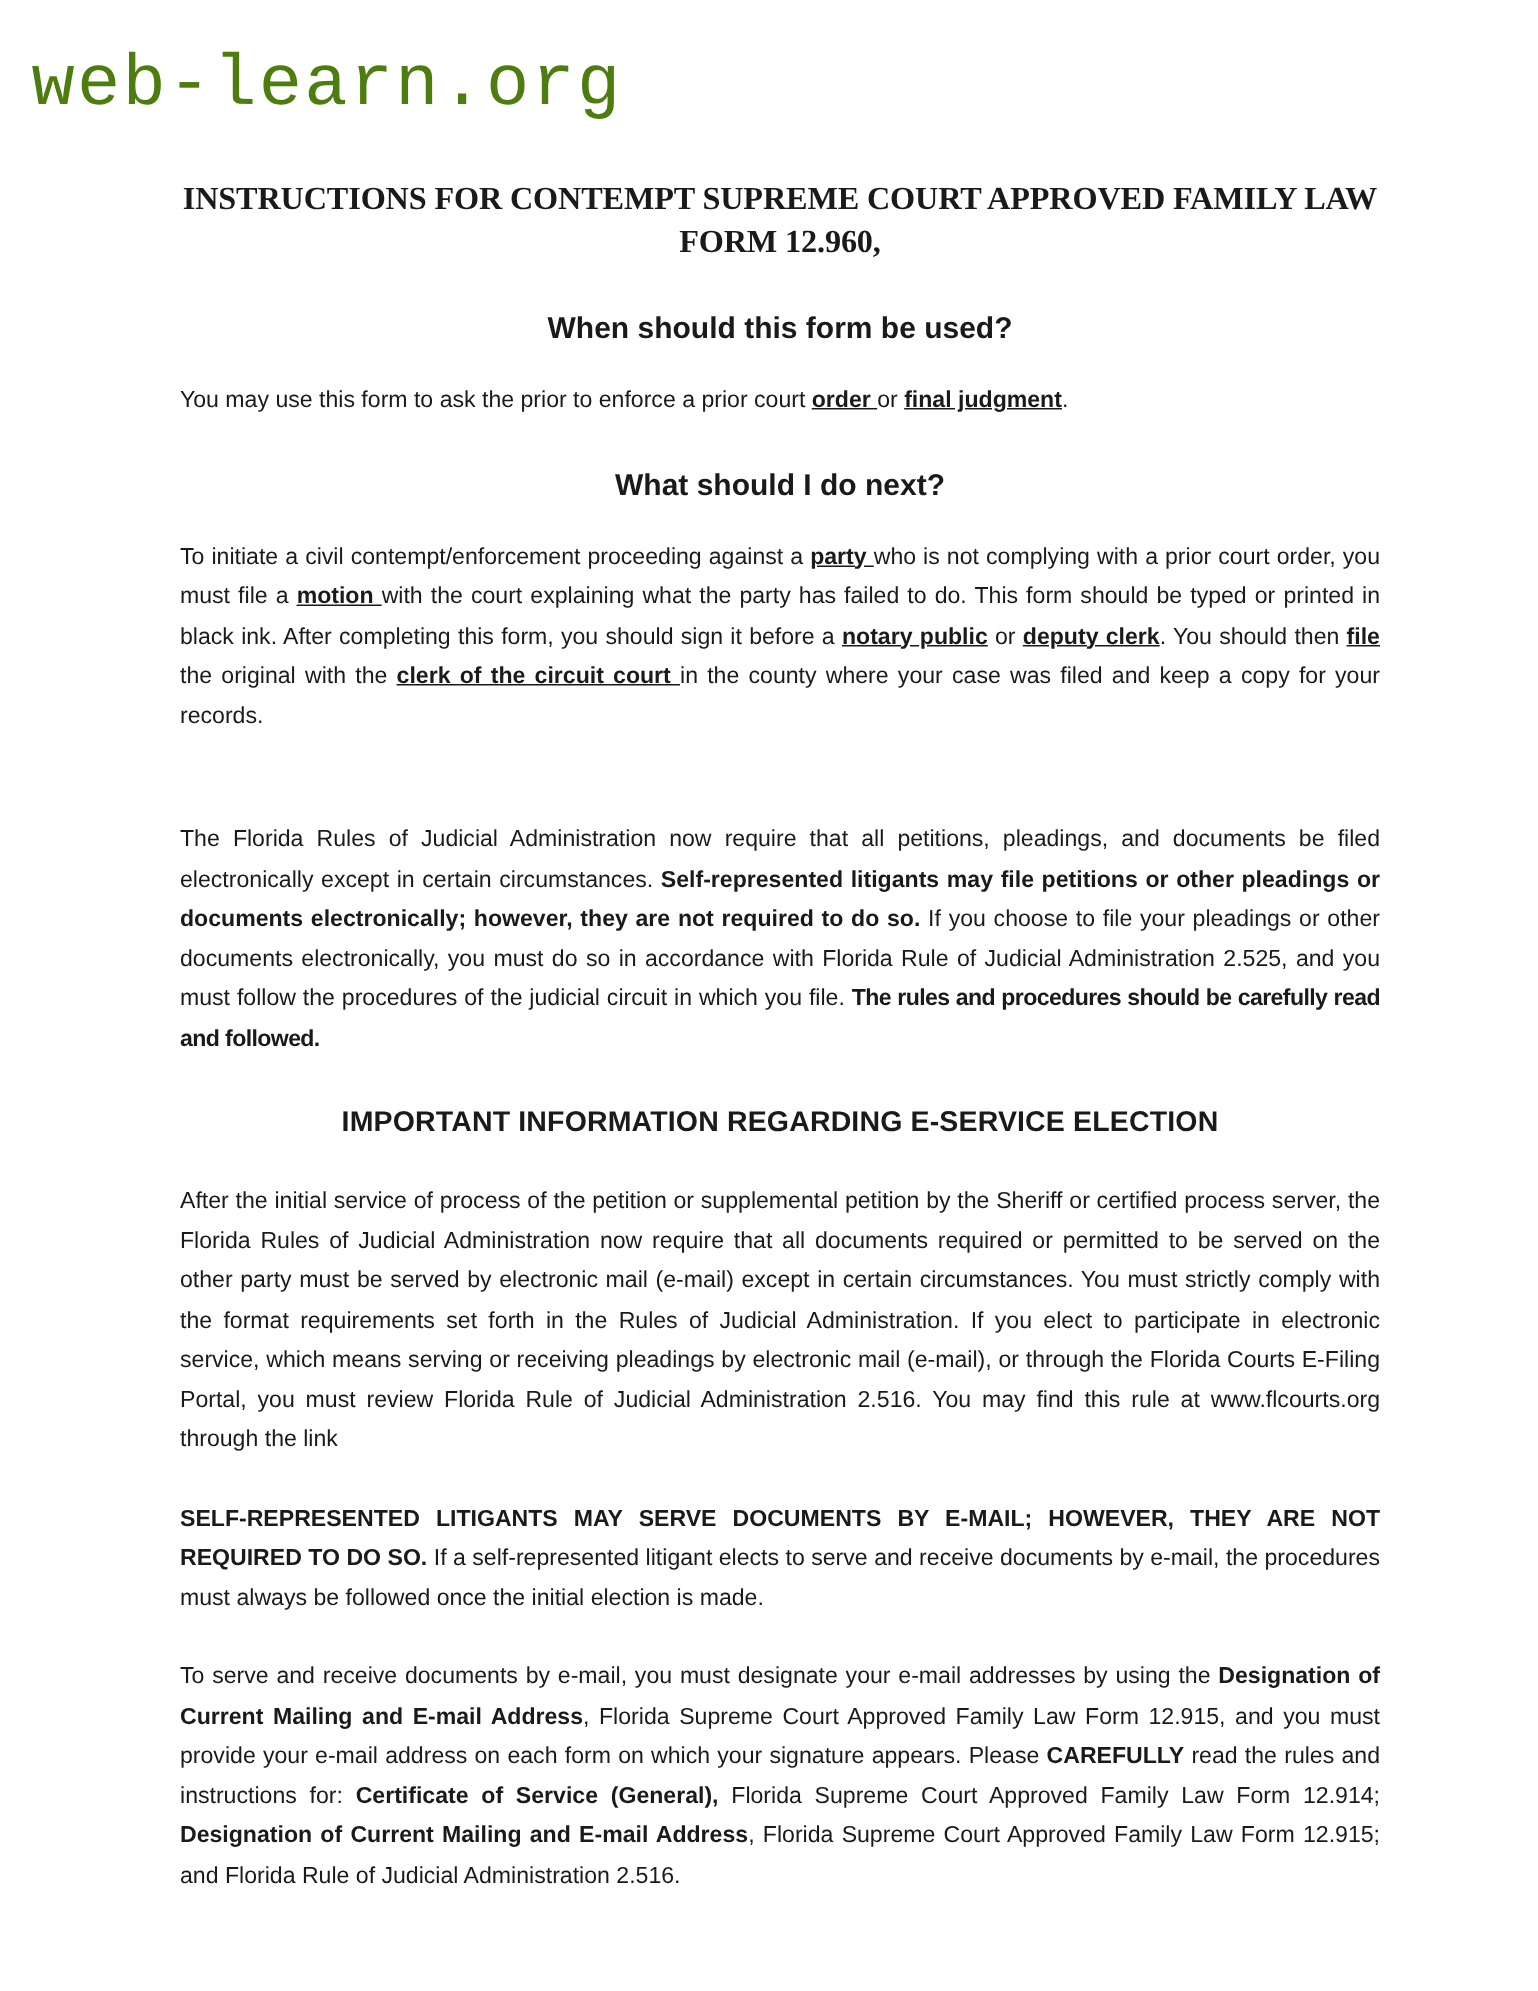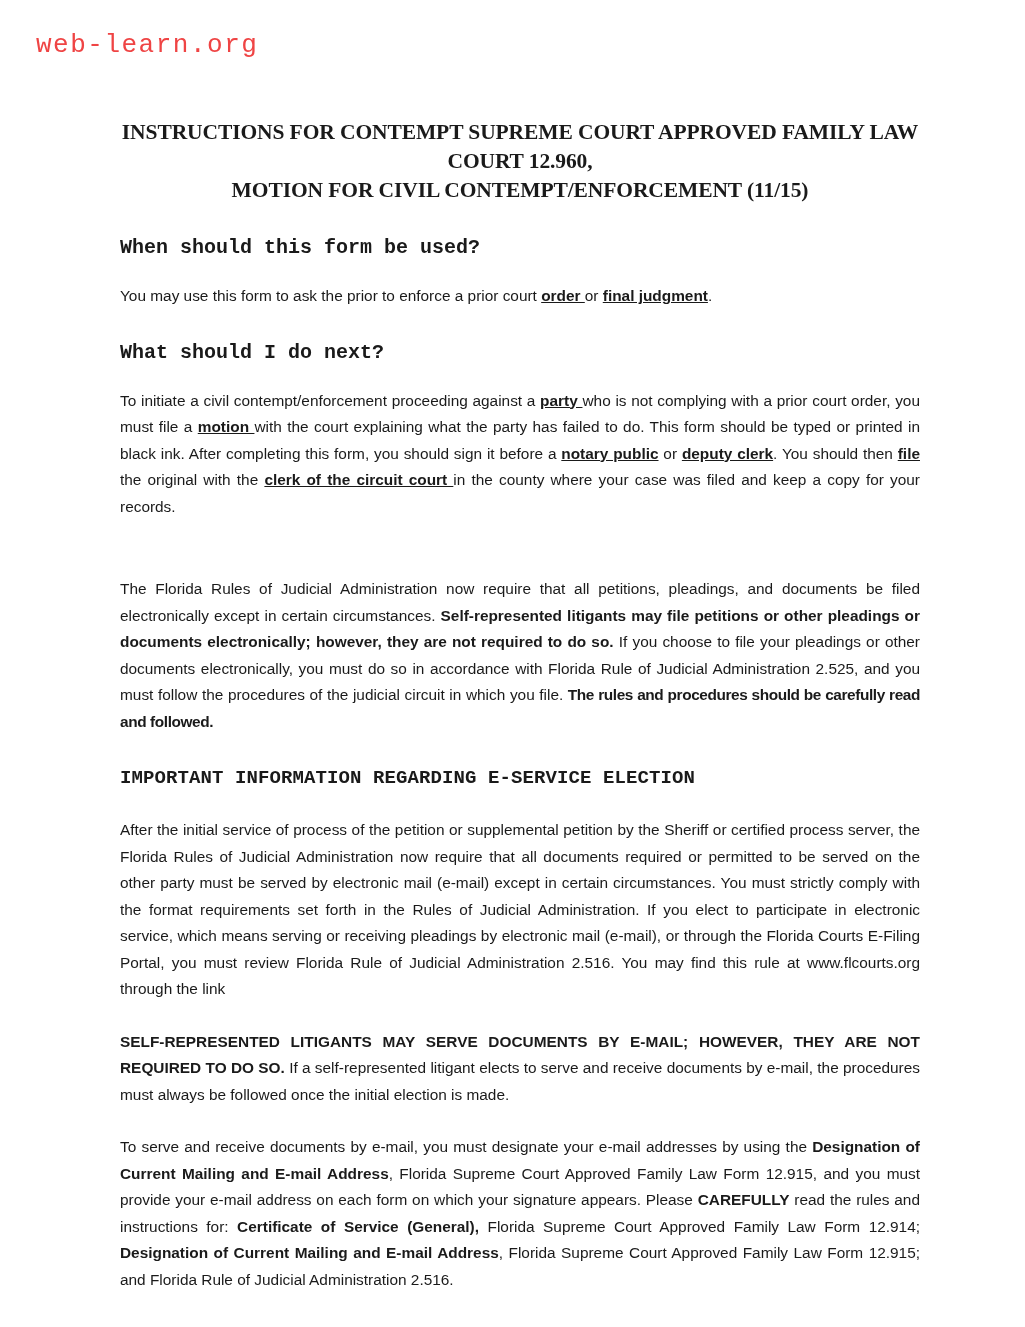--- a/index.html
+++ b/index.html
@@ -18,26 +18,26 @@
 
   .page {
     position: absolute;
     inset: 0;
     background: #ffffff;
   }
 
   
   .watermark {
     position: absolute;
-    left: 36px;
+    left: 21px;
     top: 30px;
     font-family: "Liberation Mono", "DejaVu Sans Mono", monospace;
-    font-size: 26px;
+    font-size: 48px;
     letter-spacing: 1.5px;
-    color: #ef4444;
+    color: #4d7c0f;
     white-space: nowrap;
     user-select: none;
   }
 
   
   .content {
     position: absolute;
     left: 120px;
     top: 118px;
     width: 800px;
@@ -49,23 +49,24 @@
     font-weight: bold;
     font-size: 21.5px;
     line-height: 29px;
     text-align: center;
     margin: 0;
     letter-spacing: -0.1px;
   }
   .doc-title .tline { display: block; }
 
   .section-heading {
-    font-family: Liberation Mono, monospace;
+    font-family: Liberation Sans, sans-serif;
     font-weight: bold;
     font-size: 20px;
+    text-align: center;
     margin: 0;
     line-height: 26px;
   }
   .section-heading.caps {
     font-size: 19px;
     letter-spacing: 0.1px;
   }
 
   
   p.body {
@@ -94,22 +95,21 @@
 <body>
 
 <div class="page">
 
   <div class="watermark">web-learn.org</div>
 
   <div class="content">
 
     <h1 class="doc-title">
       <span class="tline">INSTRUCTIONS FOR CONTEMPT SUPREME COURT APPROVED FAMILY LAW</span>
-      <span class="tline">COURT 12.960,</span>
-      <span class="tline">MOTION FOR CIVIL CONTEMPT/ENFORCEMENT (11/15)</span>
+      <span class="tline">FORM 12.960,</span>
     </h1>
 
     <div class="sp-30"></div>
 
     <h2 class="section-heading">When should this form be used?</h2>
 
     <div class="sp-22"></div>
 
     <p class="body ragged"><span>You may use this form to ask the prior to enforce a prior court </span><u class="bu">order </u><span>or </span><u class="bu">final judgment</u><span>.</span></p>
 

